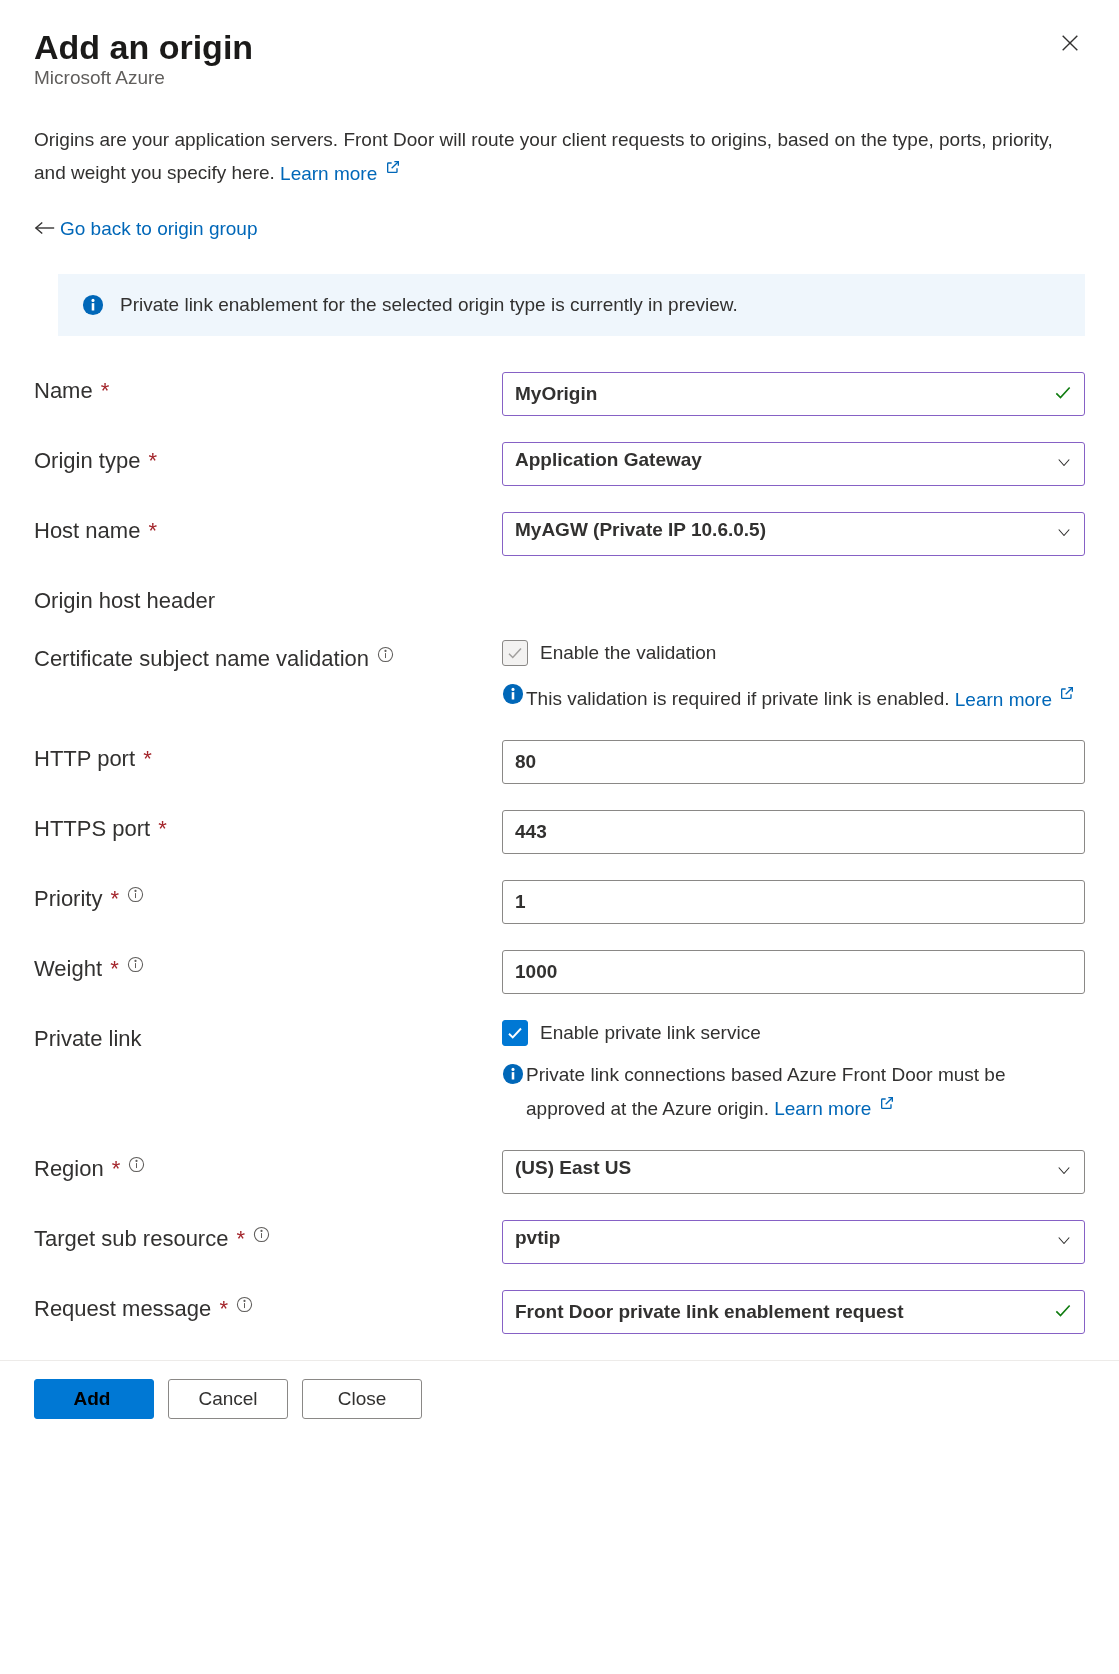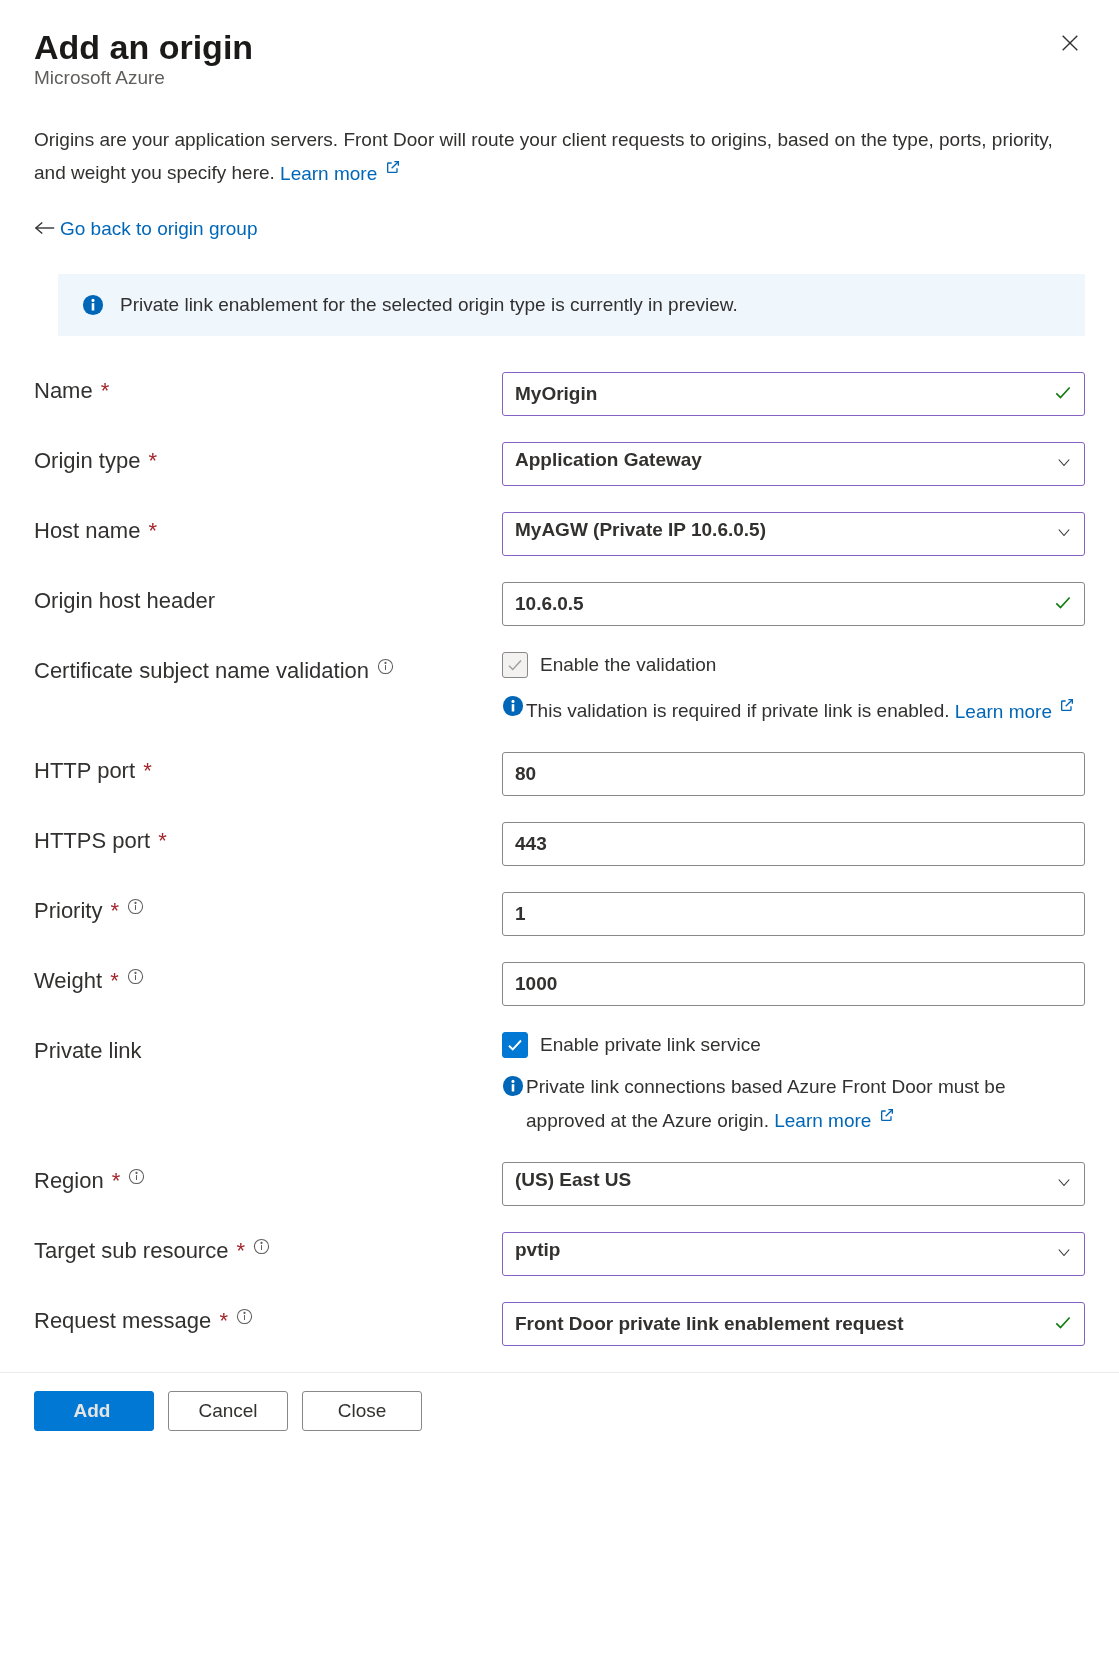--- a/index.html
+++ b/index.html
@@ -179,21 +179,21 @@
     font-family: inherit;
     border-radius: 3px;
     cursor: pointer;
     border: 1px solid #8a8886;
     background: #fff;
     color: #323130;
   }
   .btn.primary {
     background: #0078d4;
     border-color: #0078d4;
-    color: #e5e5e5;
+    color: #000000;
     font-weight: 600;
     padding-left: 16px;
   }
 </style>
 </head>
 <body>
 
 <div class="panel">
   <div class="header">
     <div>
@@ -286,30 +286,20 @@
               <polyline points="5,8 12,16 19,8"></polyline>
             </svg>
         </span>
       </div>
     </div>
   </div>
 
   <div class="form-row">
     <div class="form-label">
       <span>Origin host header</span>
-    </div>
-    <div class="field-col">
-      <div class="input-wrap">
-        <input class="text-input" type="text" value="10.6.0.5" style="">
-        <span class="rt-icon check-green">
-          <svg width="20" height="20" viewBox="0 0 24 24" fill="none" stroke="currentColor" stroke-width="2">
-              <polyline points="4,13 9,18 20,6"></polyline>
-            </svg>
-        </span>
-      </div>
     </div>
   </div>
 
   <div class="form-row">
     <div class="form-label">
       <span>Certificate subject name validation</span>
       <span class="info-sm">
         <svg width="17" height="17" viewBox="0 0 24 24" fill="none" stroke="#605e5c" stroke-width="1.5">
             <circle cx="12" cy="12" r="10"></circle>
             <line x1="12" y1="10" x2="12" y2="17"></line>

